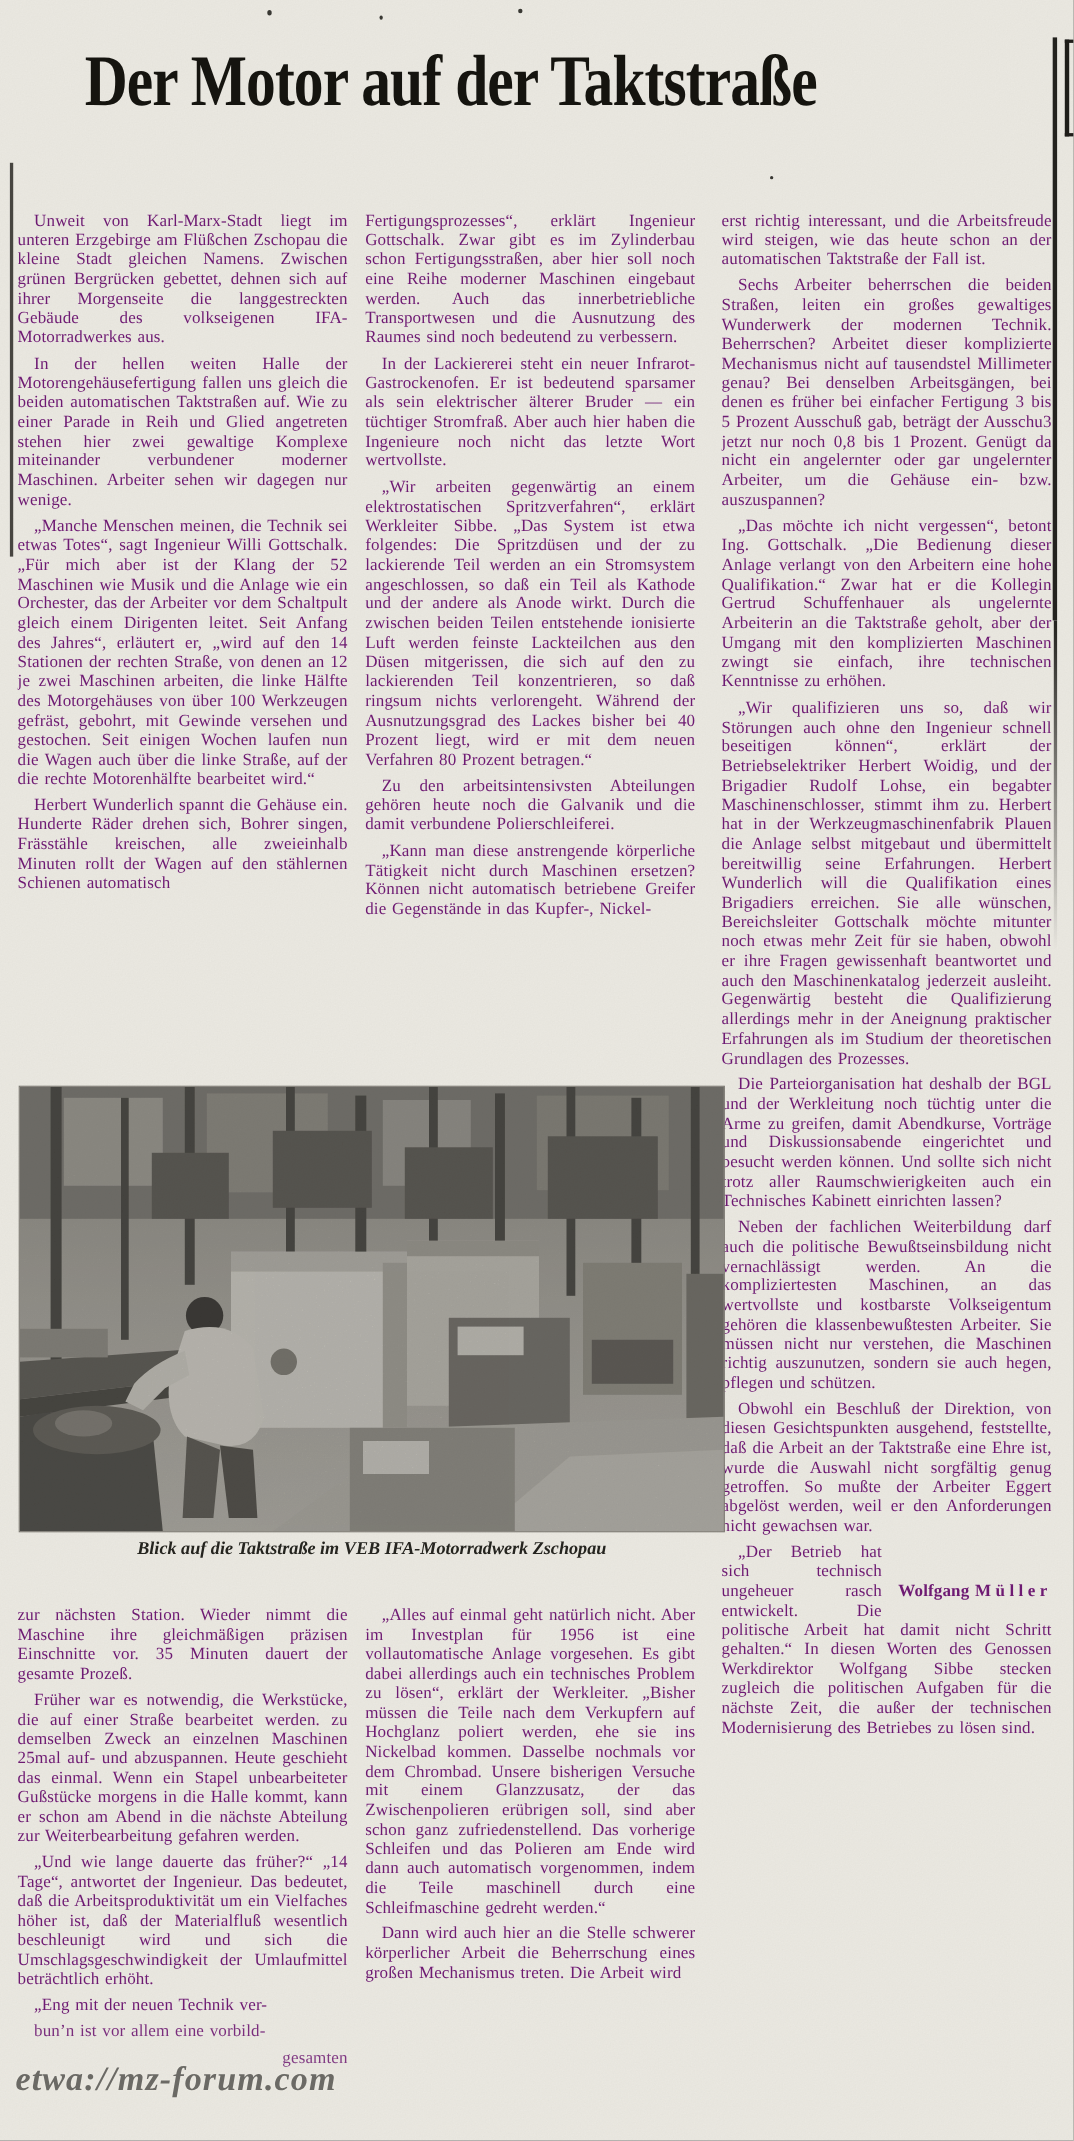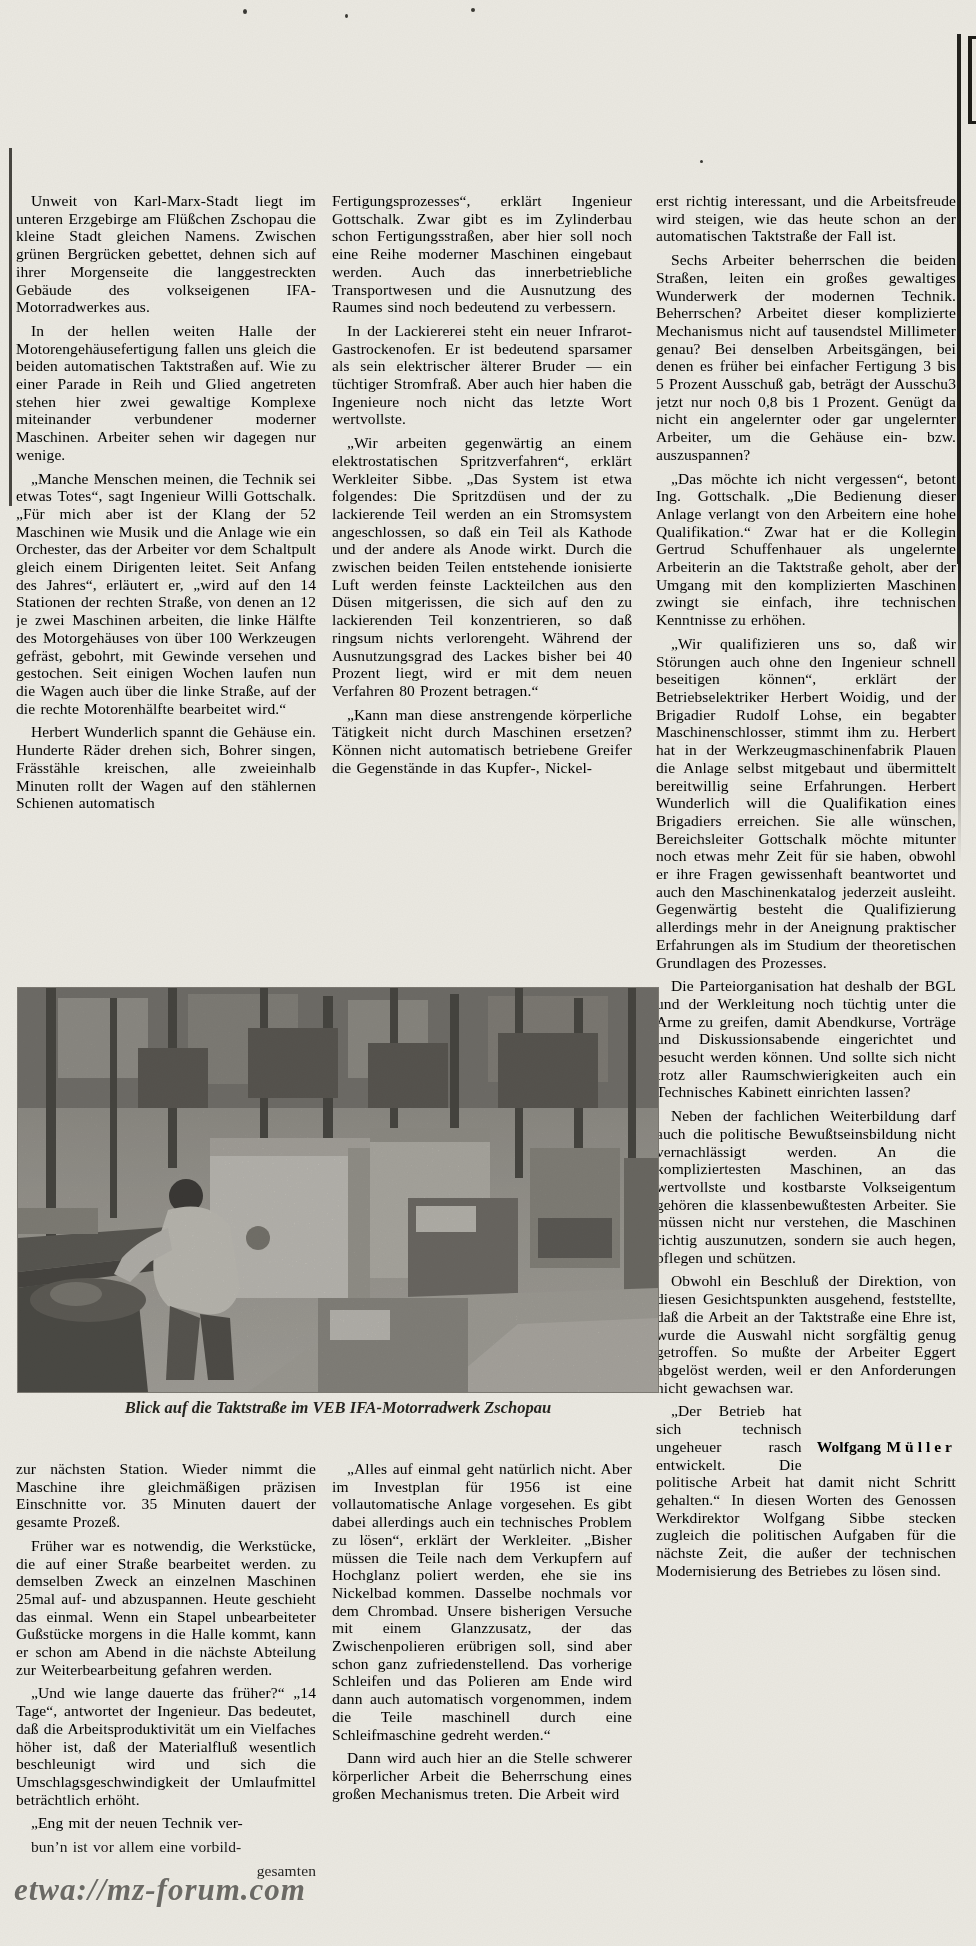--- a/index.html
+++ b/index.html
@@ -8,21 +8,21 @@
         background-image:linear-gradient(180deg,#efede6 0%,#ecead f0 0),linear-gradient(180deg,#efede6 0%,#ebe9e2 55%,#eeece5 100%);
         color:#1d1c19;font-family:"Liberation Serif","DejaVu Serif",serif;}
   
   .masthead{position:absolute;left:10px;top:36px;width:800px;display:flex;justify-content:center;}
   .headline{font-size:66px;font-weight:700;white-space:nowrap;letter-spacing:-1px;
             transform:scaleX(.82);transform-origin:50% 50%;color:#15140f;}
   .subhead{position:absolute;left:15px;top:128px;width:790px;text-align:center;
            font-weight:700;font-size:20px;line-height:26px;color:#191814;}
   
   .col{position:absolute;width:300px;text-align:justify;font-size:15.5px;line-height:17.7px;
-       word-spacing:1.2px;letter-spacing:.1px;color:#000000;overflow:hidden;}
+       word-spacing:1.2px;letter-spacing:.1px;color:#701a75;overflow:hidden;}
   .col p{margin:0 0 6px 0;text-indent:15px;}
   .col p.noindent{text-indent:0;}
   .col1-top{left:16px;top:192px;height:792px;}
   .col2-top{left:332px;top:192px;height:792px;}
   .col3{left:656px;top:192px;height:1740px;}
   .col1-bottom{left:16px;top:1460px;height:482px;}
   .col2-bottom{left:332px;top:1460px;height:482px;}
   .cut-line{margin:0;text-indent:15px;}
   .cut-line2{margin:0;text-indent:0;filter:blur(.4px);opacity:.9;}
   .cut-line3{margin:0;text-indent:0;text-align:right;opacity:.85;}
@@ -56,32 +56,36 @@
 
   <div class="rule-right"></div>
   <div class="rule-right-fade"></div>
   <div class="bracket-top"></div>
   <div class="rule-left"></div>
   <div class="speck" style="left:243px;top:9px;width:4px;height:5px"></div>
   <div class="speck" style="left:345px;top:14px;width:3px;height:4px"></div>
   <div class="speck" style="left:471px;top:8px;width:4px;height:4px"></div>
   <div class="speck" style="left:700px;top:160px;width:3px;height:3px"></div>
 
+  <div class="masthead">
+    <div class="headline">Der Motor auf der Taktstraße</div>
+  </div>
 
   <div class="col col1-top">
     <p>Unweit von Karl-Marx-Stadt liegt im unteren Erzgebirge am Flüßchen Zschopau die kleine Stadt gleichen Namens. Zwischen grünen Bergrücken gebettet, dehnen sich auf ihrer Morgenseite die langgestreckten Gebäude des volkseigenen IFA-Motorradwerkes aus.</p>
     <p>In der hellen weiten Halle der Motorengehäusefertigung fallen uns gleich die beiden automatischen Taktstraßen auf. Wie zu einer Parade in Reih und Glied angetreten stehen hier zwei gewaltige Komplexe miteinander verbundener moderner Maschinen. Arbeiter sehen wir dagegen nur wenige.</p>
     <p>„Manche Menschen meinen, die Technik sei etwas Totes“, sagt Ingenieur Willi Gottschalk. „Für mich aber ist der Klang der 52 Maschinen wie Musik und die Anlage wie ein Orchester, das der Arbeiter vor dem Schaltpult gleich einem Dirigenten leitet. Seit Anfang des Jahres“, erläutert er, „wird auf den 14 Stationen der rechten Straße, von denen an 12 je zwei Maschinen arbeiten, die linke Hälfte des Motorgehäuses von über 100 Werkzeugen gefräst, gebohrt, mit Gewinde versehen und gestochen. Seit einigen Wochen laufen nun die Wagen auch über die linke Straße, auf der die rechte Motorenhälfte bearbeitet wird.“</p>
     <p>Herbert Wunderlich spannt die Gehäuse ein. Hunderte Räder drehen sich, Bohrer singen, Frässtähle kreischen, alle zweieinhalb Minuten rollt der Wagen auf den stählernen Schienen automatisch</p>
   </div>
 
   <div class="col col2-top">
     <p class="noindent">Fertigungsprozesses“, erklärt Ingenieur Gottschalk. Zwar gibt es im Zylinderbau schon Fertigungsstraßen, aber hier soll noch eine Reihe moderner Maschinen eingebaut werden. Auch das innerbetriebliche Transportwesen und die Ausnutzung des Raumes sind noch bedeutend zu verbessern.</p>
     <p>In der Lackiererei steht ein neuer Infrarot-Gastrockenofen. Er ist bedeutend sparsamer als sein elektrischer älterer Bruder — ein tüchtiger Stromfraß. Aber auch hier haben die Ingenieure noch nicht das letzte Wort wertvollste.</p>
     <p>„Wir arbeiten gegenwärtig an einem elektrostatischen Spritzverfahren“, erklärt Werkleiter Sibbe. „Das System ist etwa folgendes: Die Spritzdüsen und der zu lackierende Teil werden an ein Stromsystem angeschlossen, so daß ein Teil als Kathode und der andere als Anode wirkt. Durch die zwischen beiden Teilen entstehende ionisierte Luft werden feinste Lackteilchen aus den Düsen mitgerissen, die sich auf den zu lackierenden Teil konzentrieren, so daß ringsum nichts verlorengeht. Während der Ausnutzungsgrad des Lackes bisher bei 40 Prozent liegt, wird er mit dem neuen Verfahren 80 Prozent betragen.“</p>
+    <p>Zu den arbeitsintensivsten Abteilungen gehören heute noch die Galvanik und die damit verbundene Polierschleiferei.</p>
     <p>„Kann man diese anstrengende körperliche Tätigkeit nicht durch Maschinen ersetzen? Können nicht automatisch betriebene Greifer die Gegenstände in das Kupfer-, Nickel-</p>
   </div>
 
   <div class="col col3">
     <p class="noindent">erst richtig interessant, und die Arbeitsfreude wird steigen, wie das heute schon an der automatischen Taktstraße der Fall ist.</p>
     <p>Sechs Arbeiter beherrschen die beiden Straßen, leiten ein großes gewaltiges Wunderwerk der modernen Technik. Beherrschen? Arbeitet dieser komplizierte Mechanismus nicht auf tausendstel Millimeter genau? Bei denselben Arbeitsgängen, bei denen es früher bei einfacher Fertigung 3 bis 5 Prozent Ausschuß gab, beträgt der Ausschu3 jetzt nur noch 0,8 bis 1 Prozent. Genügt da nicht ein angelernter oder gar ungelernter Arbeiter, um die Gehäuse ein- bzw. auszuspannen?</p>
     <p>„Das möchte ich nicht vergessen“, betont Ing. Gottschalk. „Die Bedienung dieser Anlage verlangt von den Arbeitern eine hohe Qualifikation.“ Zwar hat er die Kollegin Gertrud Schuffenhauer als ungelernte Arbeiterin an die Taktstraße geholt, aber der Umgang mit den komplizierten Maschinen zwingt sie einfach, ihre technischen Kenntnisse zu erhöhen.</p>
     <p>„Wir qualifizieren uns so, daß wir Störungen auch ohne den Ingenieur schnell beseitigen können“, erklärt der Betriebselektriker Herbert Woidig, und der Brigadier Rudolf Lohse, ein begabter Maschinenschlosser, stimmt ihm zu. Herbert hat in der Werkzeugmaschinenfabrik Plauen die Anlage selbst mitgebaut und übermittelt bereitwillig seine Erfahrungen. Herbert Wunderlich will die Qualifikation eines Brigadiers erreichen. Sie alle wünschen, Bereichsleiter Gottschalk möchte mitunter noch etwas mehr Zeit für sie haben, obwohl er ihre Fragen gewissenhaft beantwortet und auch den Maschinenkatalog jederzeit ausleiht. Gegenwärtig besteht die Qualifizierung allerdings mehr in der Aneignung praktischer Erfahrungen als im Studium der theoretischen Grundlagen des Prozesses.</p>
     <p>Die Parteiorganisation hat deshalb der BGL und der Werkleitung noch tüchtig unter die Arme zu greifen, damit Abendkurse, Vorträge und Diskussionsabende eingerichtet und besucht werden können. Und sollte sich nicht trotz aller Raumschwierigkeiten auch ein Technisches Kabinett einrichten lassen?</p>
     <p>Neben der fachlichen Weiterbildung darf auch die politische Bewußtseinsbildung nicht vernachlässigt werden. An die kompliziertesten Maschinen, an das wertvollste und kostbarste Volkseigentum gehören die klassenbewußtesten Arbeiter. Sie müssen nicht nur verstehen, die Maschinen richtig auszunutzen, sondern sie auch hegen, pflegen und schützen.</p>

